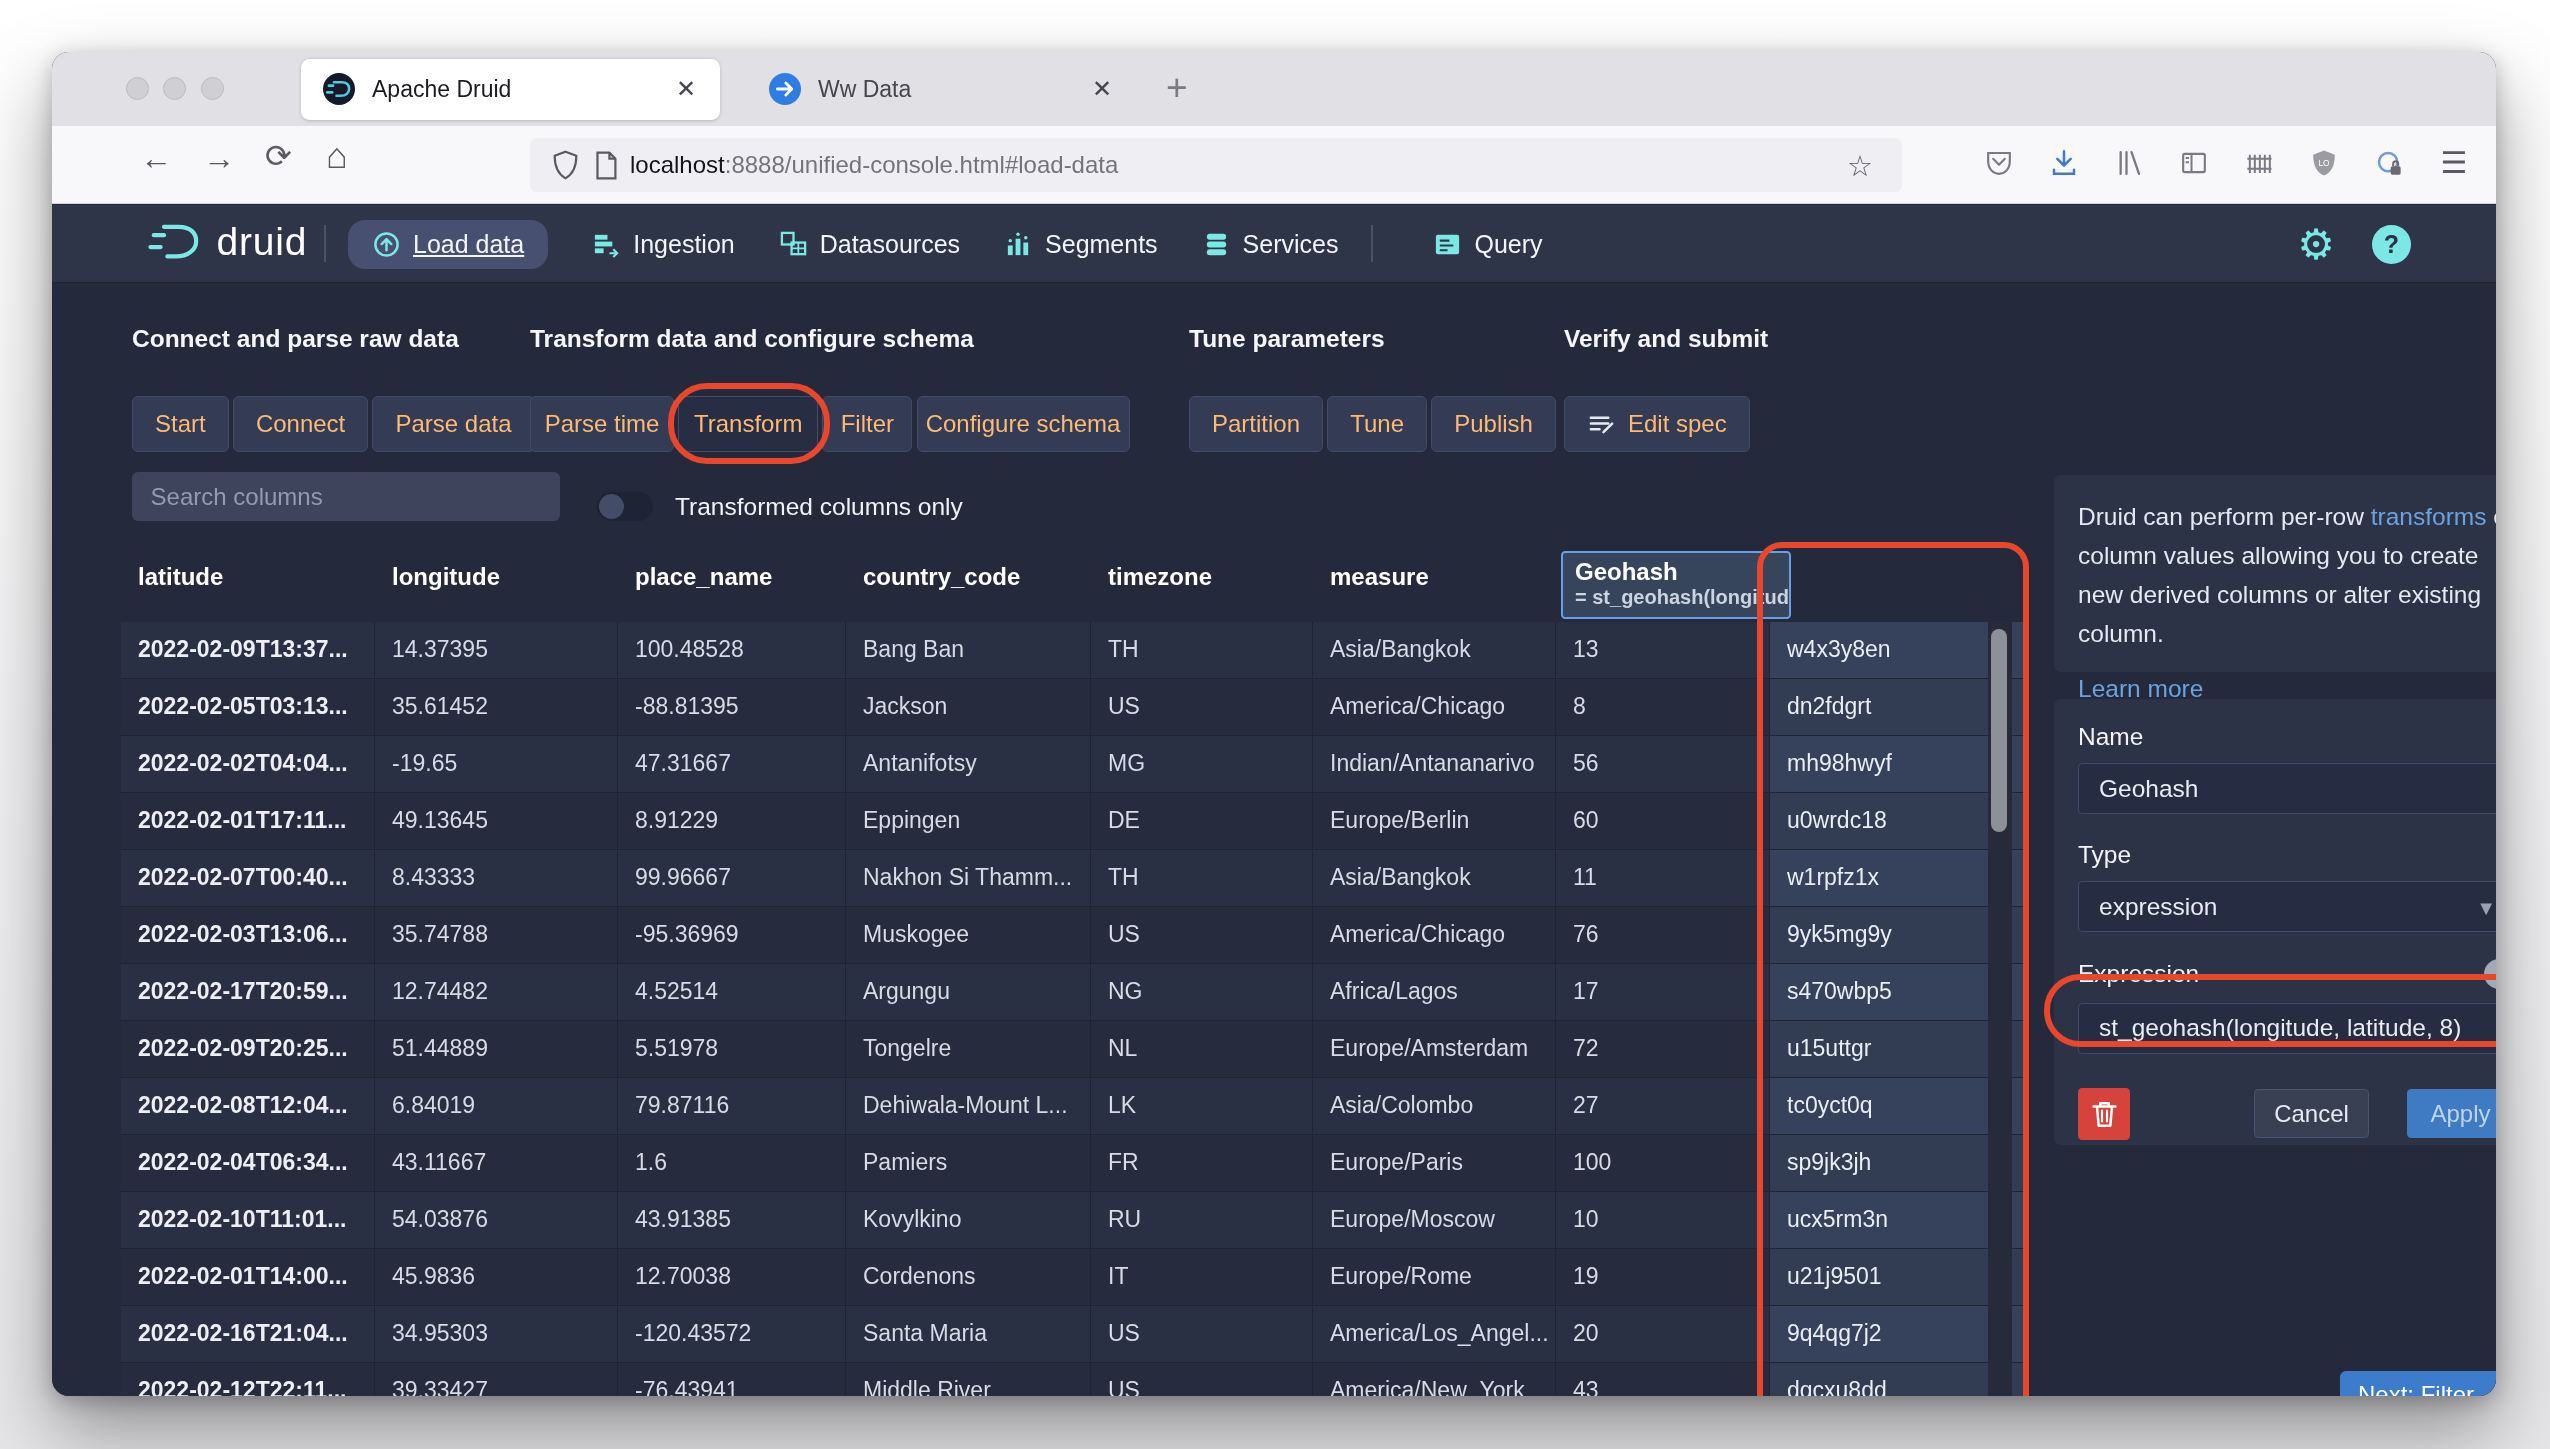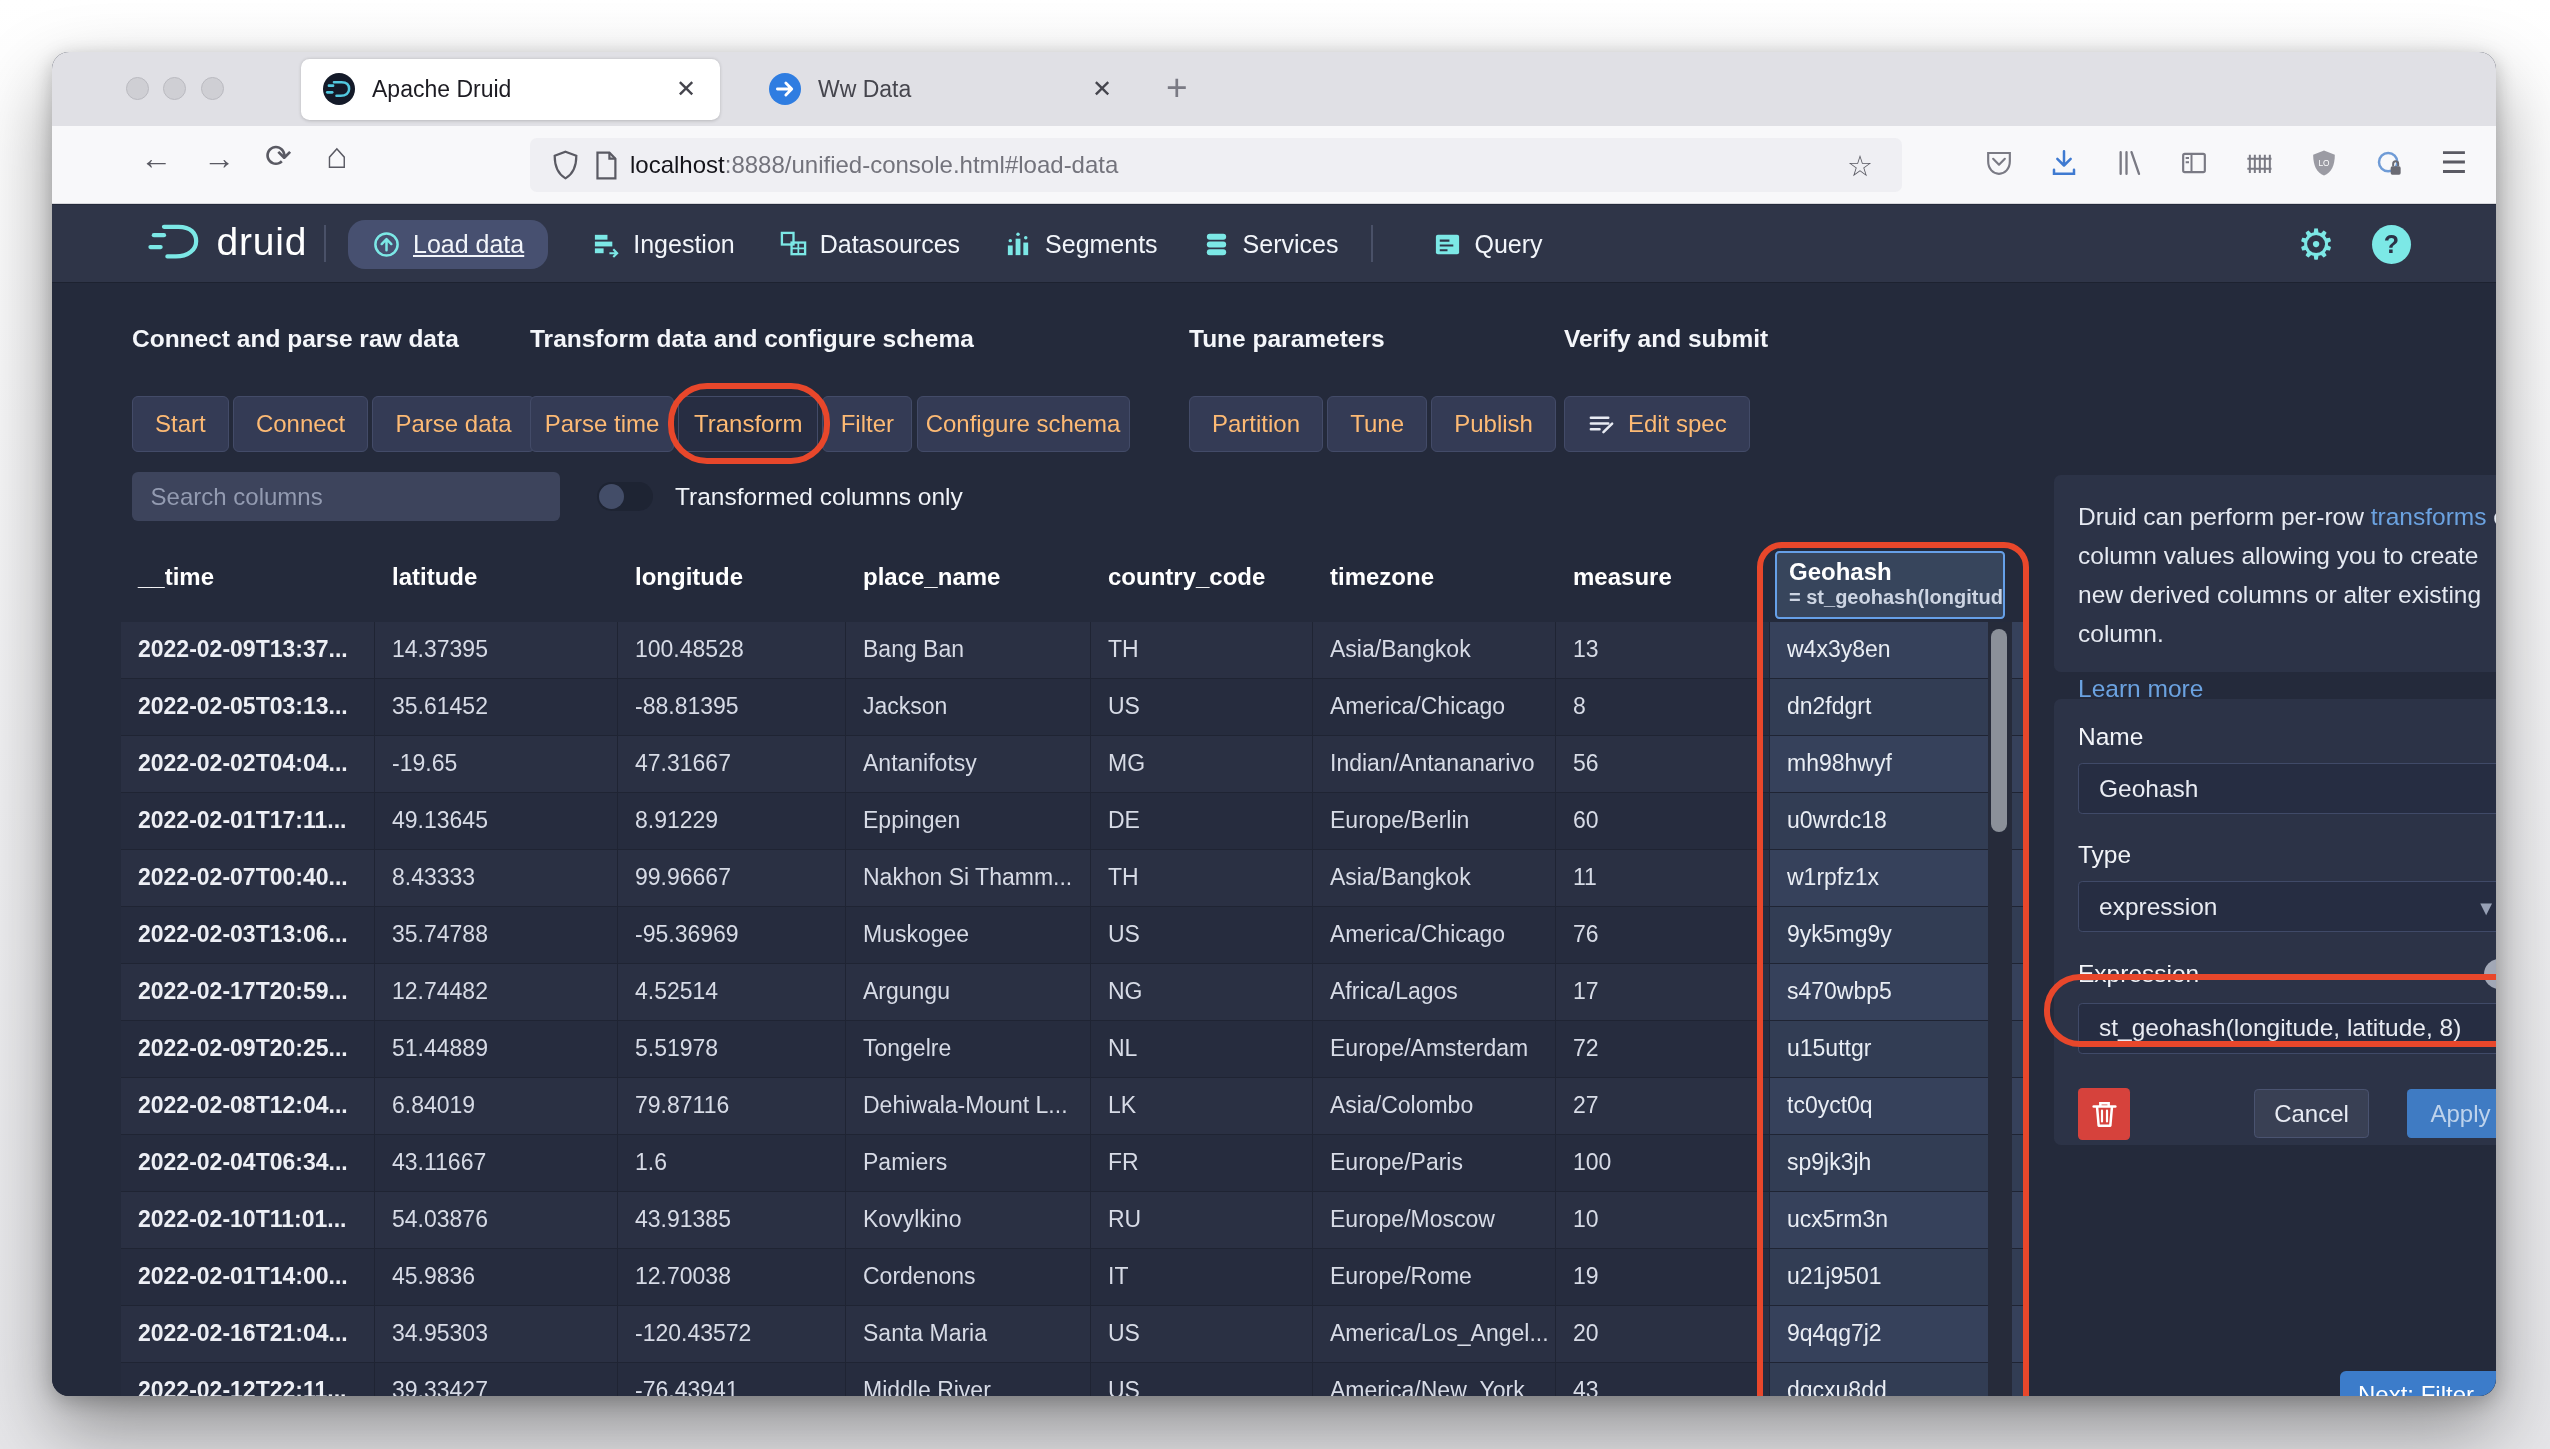--- a/index.html
+++ b/index.html
@@ -36,21 +36,21 @@
   .navitem{display:flex;align-items:center;gap:12px;color:#f2f5fa;font-size:25px;white-space:nowrap;}
   .navitem.active{background:#475070;border-radius:17px;padding:10px 24px;text-decoration:underline;}
   .nav-right{position:absolute;right:85px;top:18.6px;display:flex;gap:37px;align-items:center;}
   .gear{font-size:42px;color:#7ce8e6;line-height:1;}
   .helpc{width:39px;height:39px;border-radius:50%;background:#7ce8e6;color:#2b3146;font-weight:bold;font-size:25px;display:flex;align-items:center;justify-content:center;}
   .stitle{position:absolute;top:120px;font-size:24.5px;font-weight:bold;color:#f4f6fa;white-space:nowrap;}
   .sgroup{position:absolute;top:191px;display:flex;gap:4.2px;}
   .sbtn{height:56px;background:#343b55;border:0.8px solid #434b68;border-radius:6px;color:#fdba74;font-size:24px;display:flex;align-items:center;justify-content:center;white-space:nowrap;padding:0 22px;}
   .sbtn.active{background:#272d42;}
   .sbtn .bicon{margin-right:12px;display:flex;}
-  .searchrow{position:absolute;left:80px;top:267px;display:flex;align-items:center;}
+  .searchrow{position:absolute;left:80px;top:267px;display:flex;align-items:flex-end;}
   .searchin{width:428px;height:49px;background:#3d445c;border-radius:6px;border:none;outline:none;color:#e8ebf3;font-size:24px;padding:0 18.6px;font-family:"Liberation Sans",sans-serif;}
   .searchin::placeholder{color:#939bb1;}
   .toggle{margin-left:37px;width:56px;height:29px;border-radius:14.4px;background:#1e2433;position:relative;}
   .knob{position:absolute;left:1.7px;top:1.7px;width:25px;height:25px;border-radius:50%;background:#434d68;}
   .toglabel{margin-left:22px;color:#f0f3f8;font-size:24.5px;}
   
   .tablewrap{position:absolute;left:69px;top:336px;width:1889px;height:1027px;}
   .thead,.trow{display:grid;grid-template-columns:254px 243px 228px 245px 222px 243px 214px 241px;}
   .thead{height:81px;}
   .hcell{font-size:24px;font-weight:bold;color:#ffffff;padding:22px 0 0 17px;}
@@ -317,21 +317,20 @@
     <div class="searchrow">
       <input class="searchin" type="text" placeholder="Search columns" style="">
       <div class="toggle">
           <div class="knob"></div>
         </div>
       <div class="toglabel">Transformed columns only</div>
     </div>
 
     <div class="tablewrap">
       <div class="thead">
-        <div class="hcell">__time</div>
         <div class="hcell">latitude</div>
         <div class="hcell">longitude</div>
         <div class="hcell">place_name</div>
         <div class="hcell">country_code</div>
         <div class="hcell">timezone</div>
         <div class="hcell">measure</div>
         <div class="hcell hcell-geo">
           <div class="geo-box">
             <div class="geo-name">Geohash</div>
             <div class="geo-formula">= st_geohash(longitud</div>

